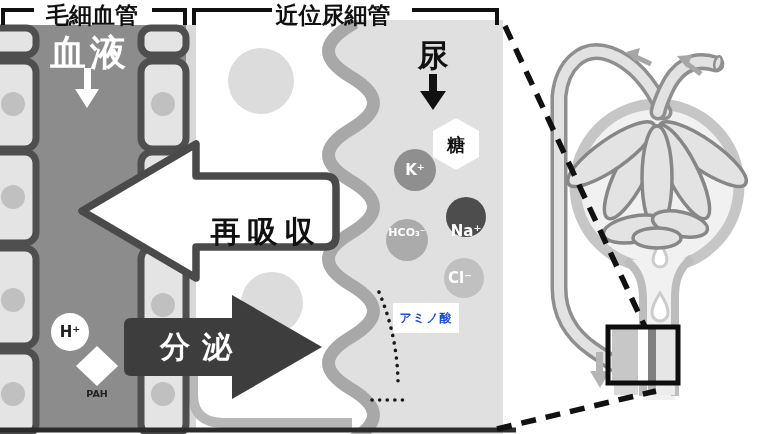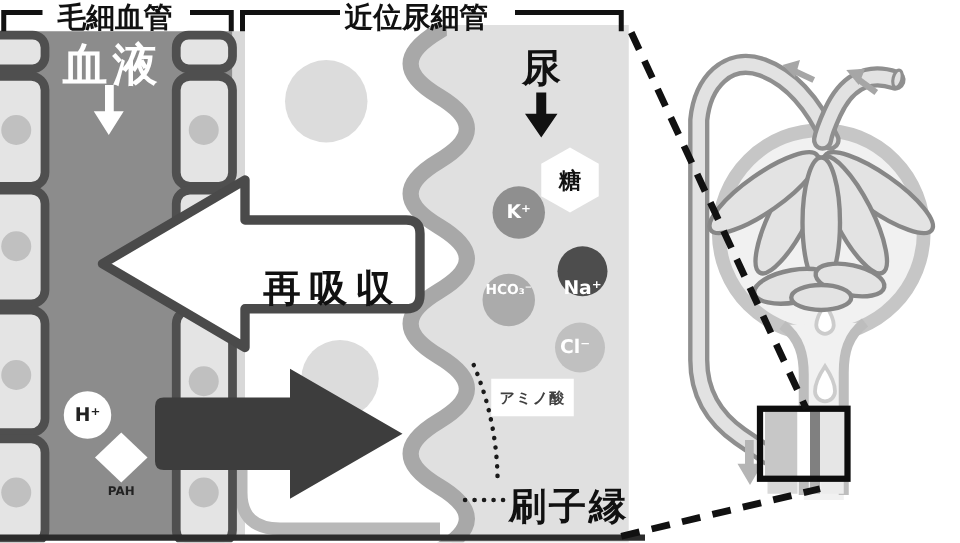--- a/index.html
+++ b/index.html
@@ -13,21 +13,21 @@
   .blood-lbl{font-size:36px;font-weight:bold;color:#fff;letter-spacing:4px;}
   .urine-lbl{font-size:31px;font-weight:bold;color:#111;}
   .reab-lbl{font-size:30px;font-weight:bold;color:#111;letter-spacing:7px;}
   .sec-lbl{font-size:30px;font-weight:bold;color:#fff;letter-spacing:12px;}
   .brush-lbl{font-size:30px;font-weight:bold;color:#111;letter-spacing:2px;}
   .ion-lbl{font-size:15px;font-weight:bold;color:#fff;}
   .ion-sm{font-size:11px;}
   .h-lbl{font-size:15px;font-weight:bold;color:#222;}
   .pah-lbl{font-size:9.5px;font-weight:bold;color:#222;margin-top:28px;}
   .sugar-lbl{font-size:18px;font-weight:bold;color:#111;}
-  .amino-lbl{font-size:12px;font-weight:bold;color:#404040;letter-spacing:1px;}
+  .amino-lbl{font-size:12px;font-weight:bold;color:#1d4ed8;letter-spacing:1px;}
 </style>
 </head>
 <body>
 
 <div id="stage">
 
 <svg width="768" height="434" viewBox="0 0 768 434">
 
   <rect x="0" y="25" width="186" height="406" fill="#8c8c8c"></rect>
   <rect x="186" y="25" width="10" height="406" fill="#d8d8d8"></rect>
@@ -165,21 +165,21 @@
     <path d="M 505,26 L 645,327"></path>
     <path d="M 497,429 L 656,391"></path>
   </g>
 </svg>
 
 <div class="lbl bracket-lbl" style="left:92px;top:15px;">毛細血管</div>
 <div class="lbl bracket-lbl" style="left:333px;top:15px;">近位尿細管</div>
 <div class="lbl blood-lbl" style="left:90px;top:53px;">血液</div>
 <div class="lbl urine-lbl" style="left:433px;top:55px;">尿</div>
 <div class="lbl reab-lbl" style="left:266px;top:212px;margin-top:20px;">再吸収</div>
-<div class="lbl brush-lbl" style="left:455px;top:406px;">刷子縁</div>
+<div class="lbl sec-lbl" style="left:202px;top:347px;">分泌</div>
 <div class="lbl sugar-lbl" style="left:456px;top:145px;">糖</div>
 <div class="lbl ion-lbl" style="left:415px;top:170px;">K⁺</div>
 <div class="lbl ion-lbl" style="left:466px;top:231px;">Na⁺</div>
 <div class="lbl ion-lbl ion-sm" style="left:407px;top:232px;">HCO₃⁻</div>
 <div class="lbl ion-lbl" style="left:460px;top:278px;">Cl⁻</div>
 <div class="lbl h-lbl" style="left:70px;top:332px;">H⁺</div>
 <div class="lbl pah-lbl" style="left:97px;top:366px;">PAH</div>
 <div class="lbl amino-lbl" style="left:426px;top:318px;">アミノ酸</div>
 
 </div>

